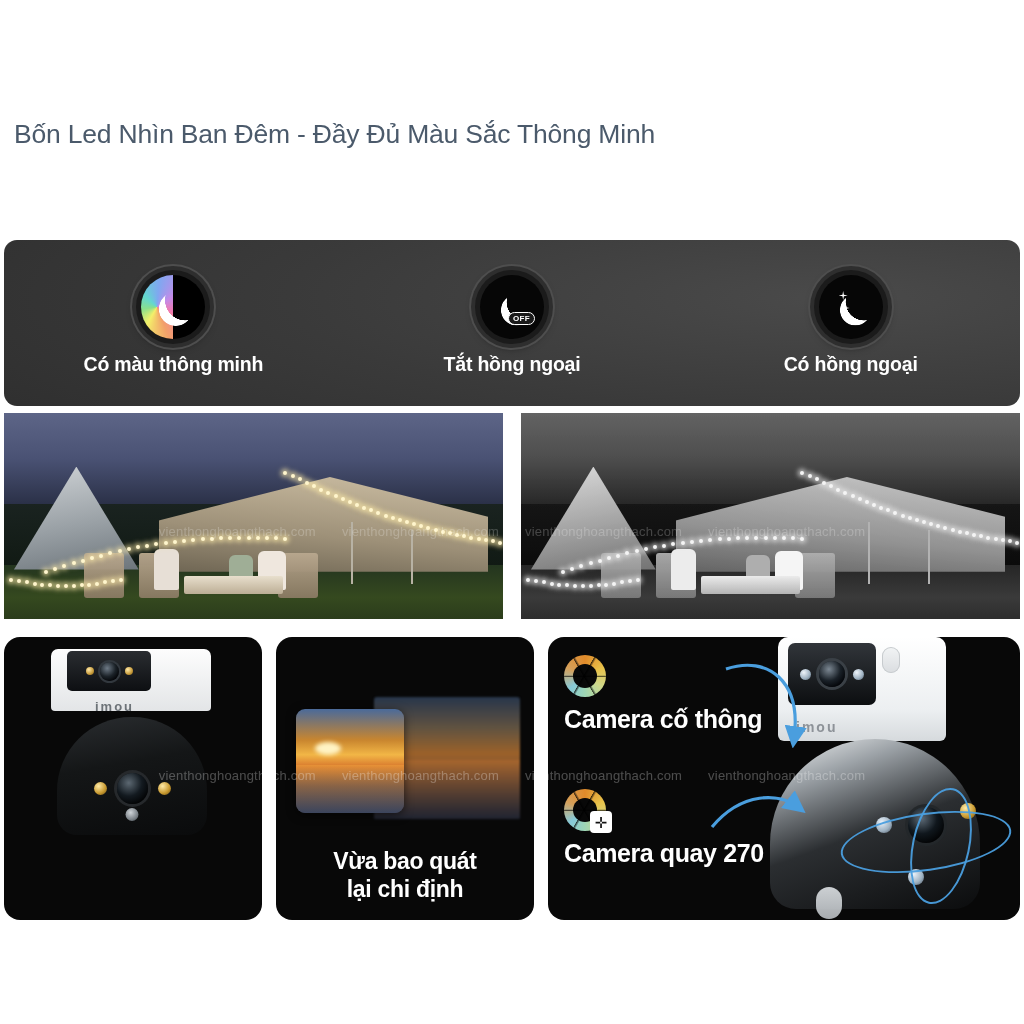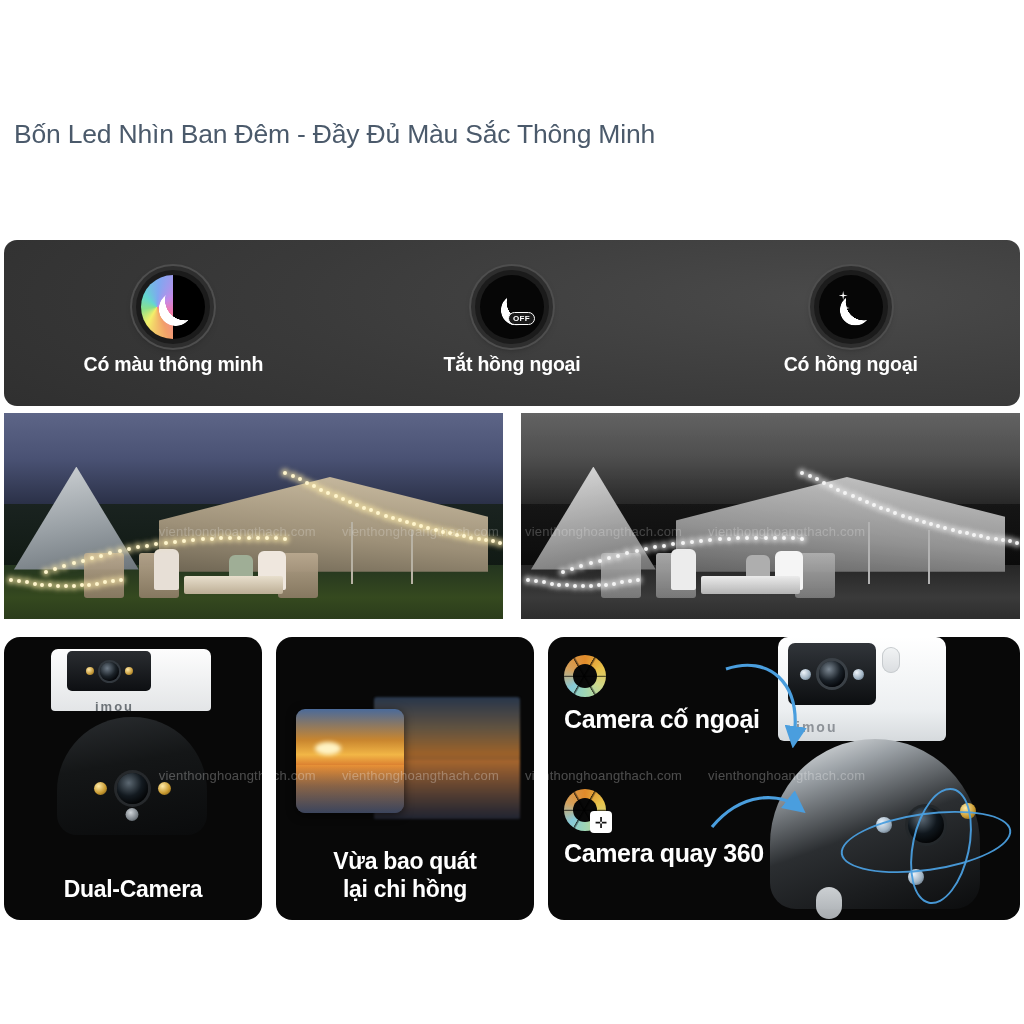--- a/index.html
+++ b/index.html
@@ -518,34 +518,33 @@
       <div class="imou">imou</div>
       <div class="cam-dome">
         <div class="dome-face">
           <div class="ir-big"></div>
             <div class="lens-big"></div>
             <div class="ir-big"></div>
         </div>
         <div class="mic"></div>
       </div>
     </div>
-    <div class="card-label">Dual-Camera</div>
   </div>
 
   <div class="card card-b">
     <div class="split-wrap">
       <div class="pano"></div>
       <div class="detail">
           <div class="sun"></div>
           <div class="water"></div>
         </div>
     </div>
     <div class="card-label">
       <span>Vừa bao quát</span><br>
-      <span>lại chi hồng</span>
+      <span>lại chi định</span>
     </div>
   </div>
 
   <div class="card card-c">
 
     <div class="camC">
       <div class="c-top">
         <div class="c-strip">
             <div class="c-ir"></div>
             <div class="c-lens"></div>
@@ -573,29 +572,29 @@
       <defs>
         <marker id="ah" markerWidth="7" markerHeight="7" refX="4" refY="3.5" orient="auto">
           <path d="M0,0 L7,3.5 L0,7 z" fill="#4a9ede"></path>
         </marker>
       </defs>
     </svg>
 
     <div class="feat feat-1">
       <span class="ap"></span>
       <div class="feat-text">
-        <span>Camera cố ngoại</span>
+        <span>Camera cố thông</span>
       </div>
     </div>
 
     <div class="feat feat-2">
       <span class="ap"></span>
       <span class="ptz-badge">✛</span>
       <div class="feat-text">
-        <span>Camera quay 360</span>
+        <span>Camera quay 270</span>
       </div>
     </div>
 
   </div>
 </div>
 
 <div class="wm">
   <span>vienthonghoangthach.com</span>
     <span>vienthonghoangthach.com</span>
     <span>vienthonghoangthach.com</span>

